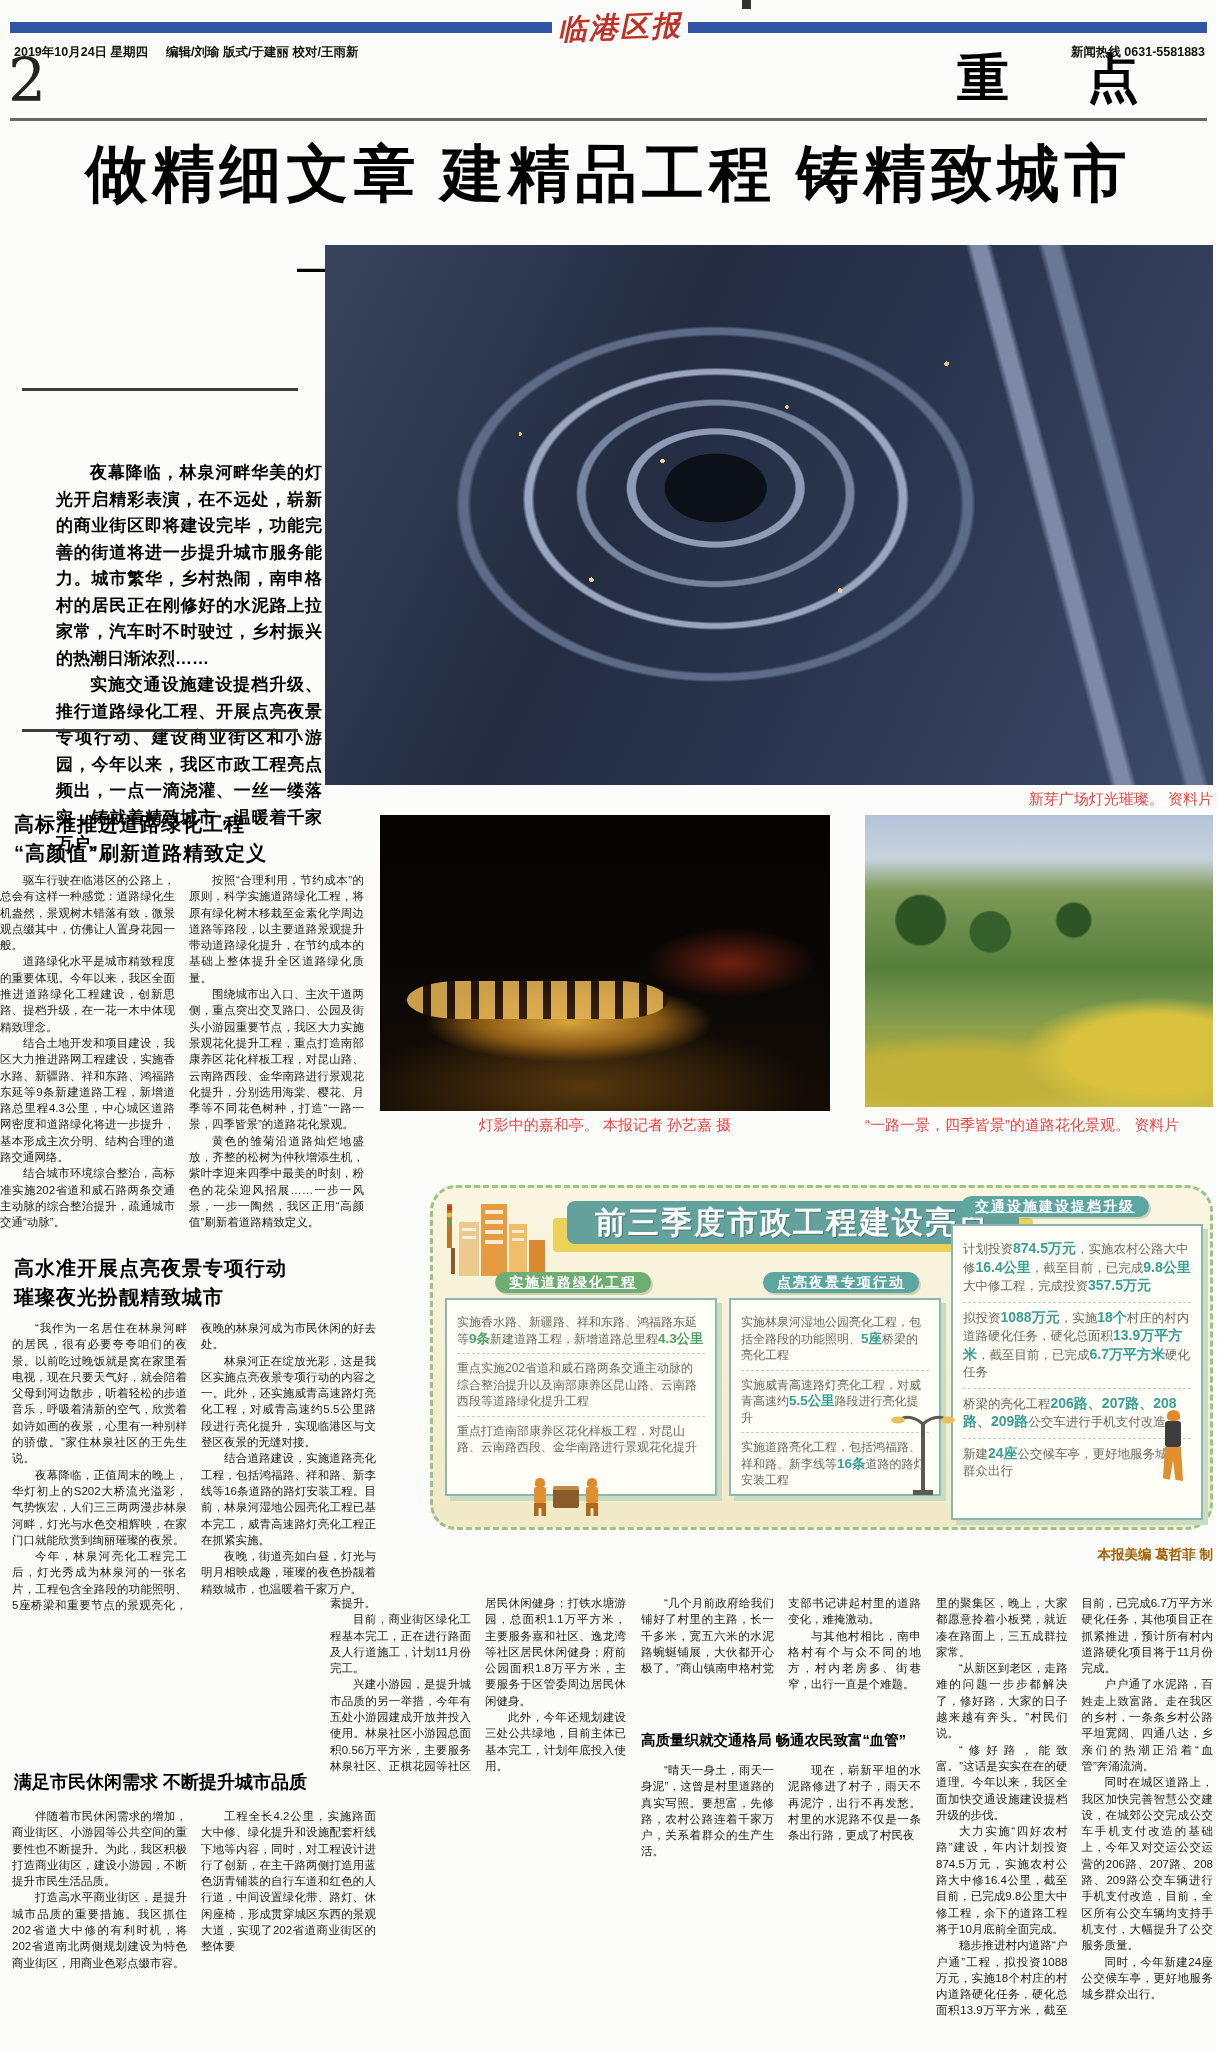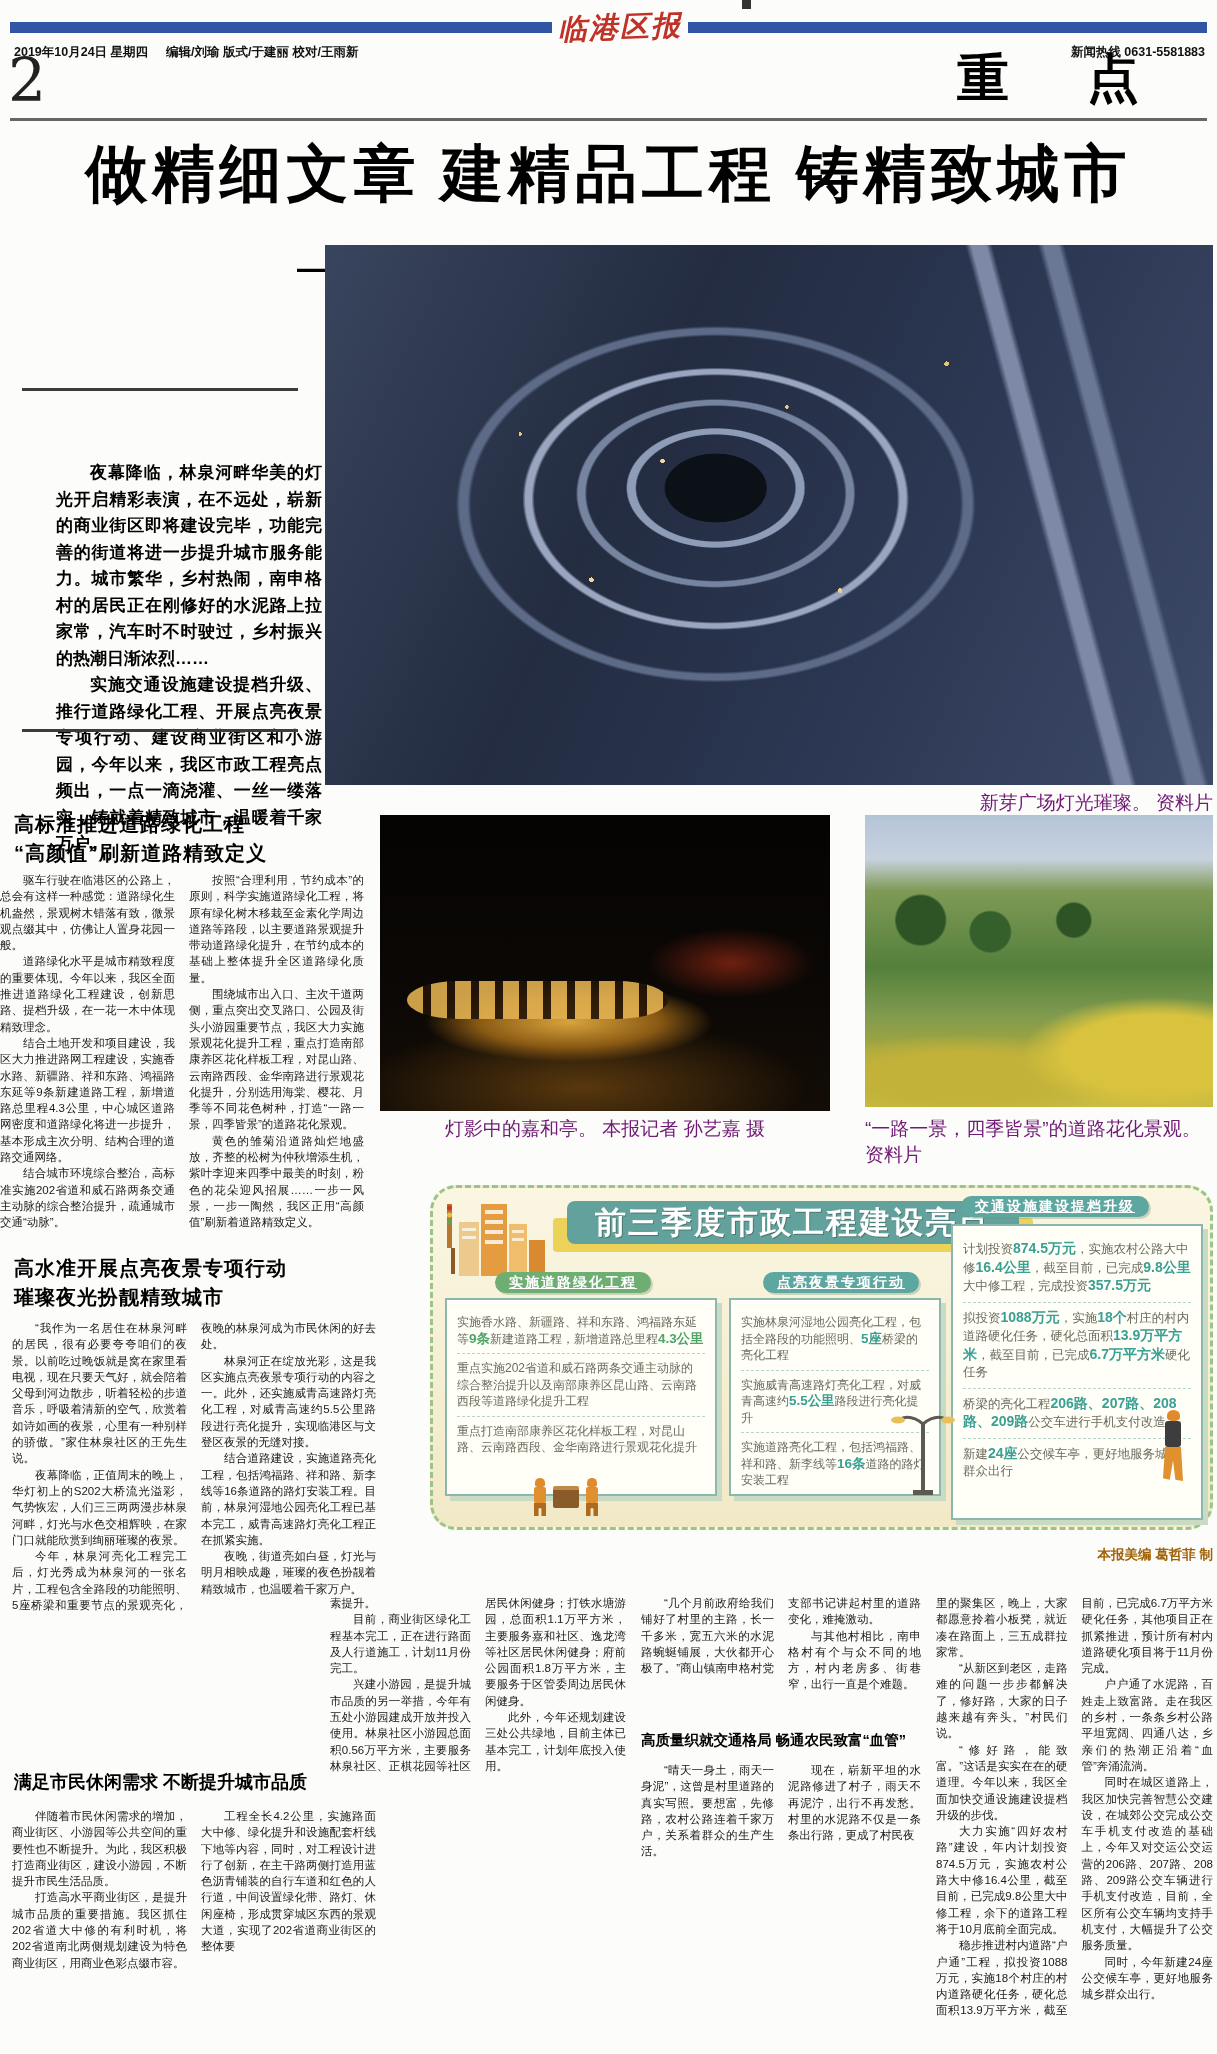--- a/index.html
+++ b/index.html
@@ -54,21 +54,21 @@
   .colonnade{position:absolute;left:6%;top:56%;width:58%;height:13%;opacity:.9;
     background:repeating-linear-gradient(90deg,#e0b050 0 16px,#241406 16px 24px);border-radius:40%/100%;}
   .photo-flower{left:865px;top:815px;width:348px;height:292px;
     background:
       radial-gradient(circle 44px at 16% 36%, #2e5426 0 55%, rgba(0,0,0,0) 60%),
       radial-gradient(circle 36px at 36% 40%, #35602c 0 55%, rgba(0,0,0,0) 60%),
       radial-gradient(circle 30px at 60% 36%, #2e5426 0 55%, rgba(0,0,0,0) 62%),
       radial-gradient(ellipse 190px 80px at 84% 82%, #d8c23e 0 50%, rgba(0,0,0,0) 72%),
       radial-gradient(ellipse 240px 60px at 28% 90%, #c2b23a 0 40%, rgba(0,0,0,0) 72%),
       linear-gradient(180deg,#b4c4d8 0%,#c8d2de 15%,#7e9a56 26%,#54803c 52%,#7e9a4e 68%,#aaa83e 82%,#cabd42 100%);}
-  .cap{position:absolute;font-size:19px;color:#701a75;}
+  .cap{position:absolute;font-size:15px;color:#ef4444;}
   .cap-main{left:763px;top:790px;width:450px;text-align:right;}
   .cap-pav{left:380px;top:1116px;width:450px;text-align:center;}
   .cap-flower{left:865px;top:1116px;width:348px;text-align:left;}
 
   
   .lede-rule{position:absolute;left:22px;width:276px;height:3px;background:#3c3c3c;}
   .r1{top:388px;} .r2{top:729px;}
   .lede{position:absolute;left:56px;top:416px;width:266px;font-size:17px;line-height:26.5px;font-weight:600;color:#000;text-align:justify;margin-top:44px;}
   .lede p{margin:0;text-indent:2em;}
   .sec-h{position:absolute;left:14px;font-weight:800;color:#000;font-size:20px;line-height:29px;letter-spacing:1px;}

